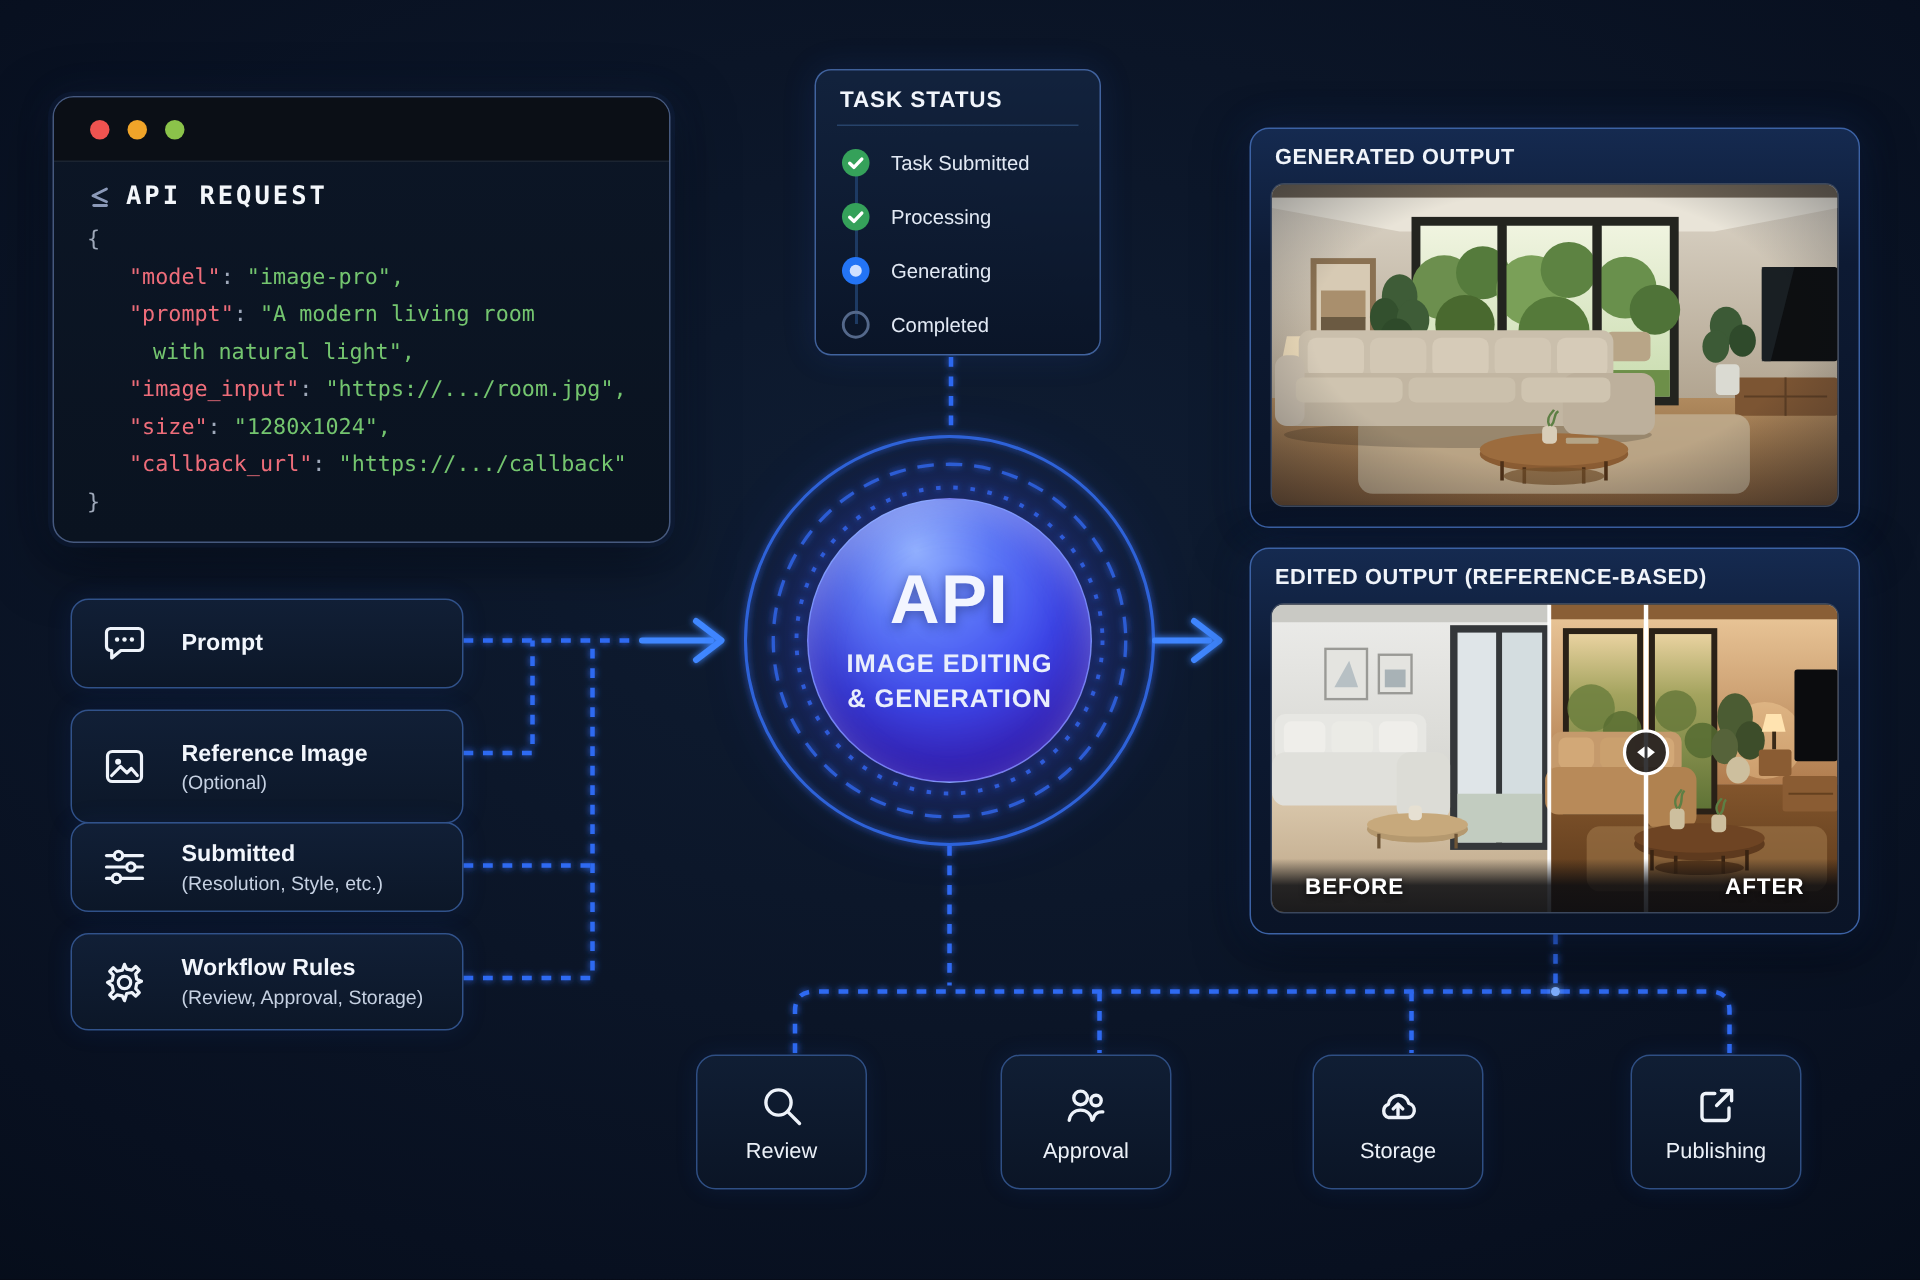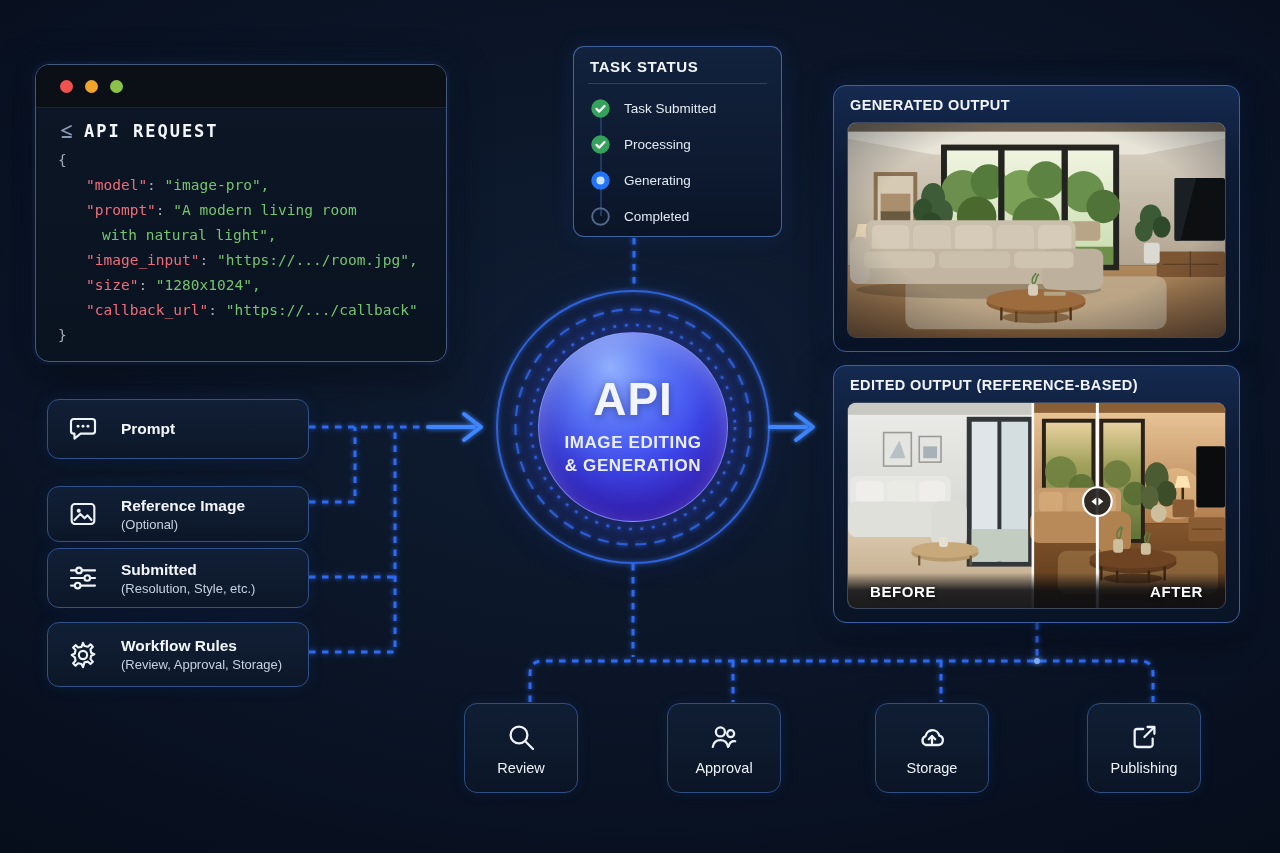--- a/index.html
+++ b/index.html
@@ -30,21 +30,21 @@
   .code-title-row { display:flex; align-items:center; gap:10px; margin-bottom:7px; }
   .code-title { font-size:17px; font-weight:bold; color:#f3f6fa; letter-spacing:2px; font-family:"DejaVu Sans Mono", monospace; }
   .code-line { font-size:14.5px; line-height:25px; white-space:pre; }
   .tok-plain { color:#9fa9ba; }
   .tok-key { color:#ee6d7a; }
   .tok-val { color:#74c56f; }
   .ind1 { padding-left:28px; } .ind2 { padding-left:44px; }
 
   
   .task-panel {
-    position:absolute; left:573px; top:46px; width:209px; height:191px;
+    position:absolute; left:543px; top:46px; width:191px; height:191px;
     background:linear-gradient(180deg, rgba(19,35,62,.95), rgba(11,21,40,.95));
     border:1.5px solid rgba(86,128,202,.7); border-radius:11px;
     box-shadow:0 0 22px rgba(40,90,200,.15);
     padding:11px 16px 0 16px;
   }
   .task-title { font-size:15px; font-weight:bold; color:#f1f5fb; letter-spacing:.6px; padding-bottom:8px; }
   .task-divider { border-top:1px solid #27436a; margin:0 -2px; }
   .task-steps { position:relative; margin-top:6px; }
   .task-rail { position:absolute; left:9.5px; top:18px; bottom:18px; width:2px; background:#1d3a63; }
   .task-step { position:relative; display:flex; align-items:center; height:36px; }
@@ -229,21 +229,21 @@
         <circle cx="8.3" cy="10" r="1.1" fill="currentColor" stroke="none"></circle>
         <circle cx="12" cy="10" r="1.1" fill="currentColor" stroke="none"></circle>
         <circle cx="15.7" cy="10" r="1.1" fill="currentColor" stroke="none"></circle>
       </svg>
     </span>
     <span class="input-text">
       <span class="input-title">Prompt</span>
     </span>
   </div>
 
-  <div class="input-card" style="top:486px; height:56px;">
+  <div class="input-card" style="top:473px; height:76px;">
     <span class="input-icon">
       <svg viewBox="0 0 24 24" width="32" height="32" fill="none" stroke="currentColor" stroke-width="1.6" stroke-linecap="round" stroke-linejoin="round">
         <rect x="3.5" y="4.5" width="17" height="15" rx="2.4"></rect>
         <circle cx="8.8" cy="9.6" r="1.5" fill="currentColor" stroke="none"></circle>
         <path d="M5.6 16.5 L10 12 L13.2 15.2 L15.4 13 L18.4 16.5"></path>
       </svg>
     </span>
     <span class="input-text">
       <span class="input-title">Reference Image</span>
       <span class="input-sub">(Optional)</span>

